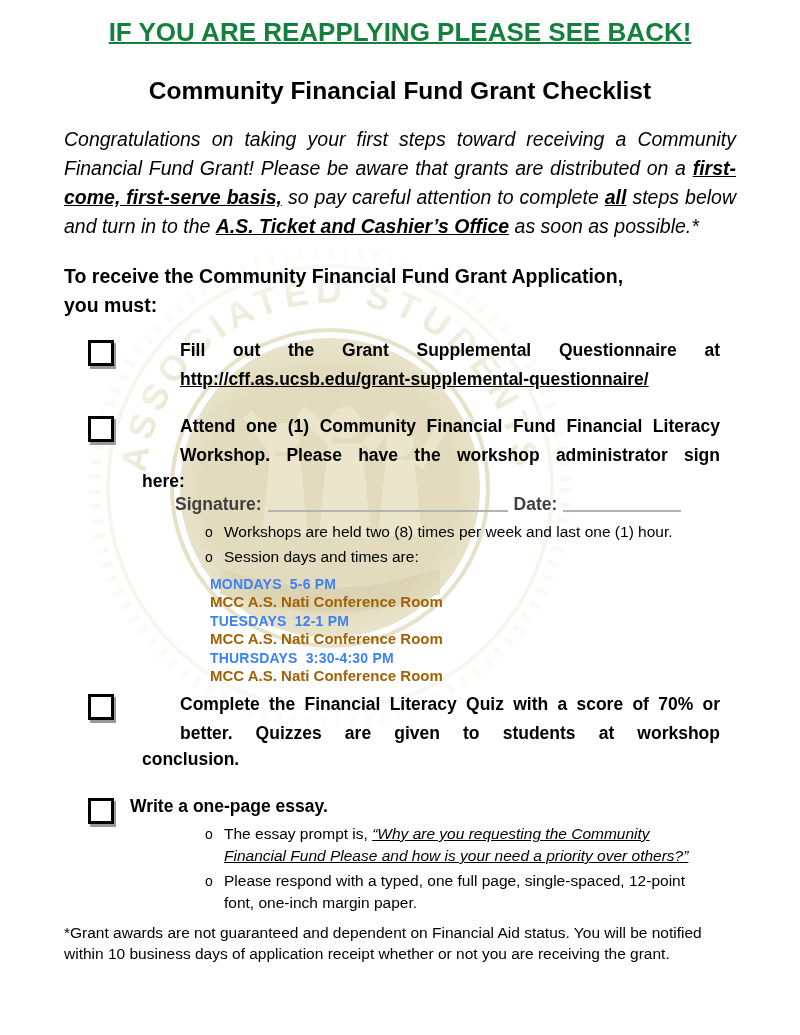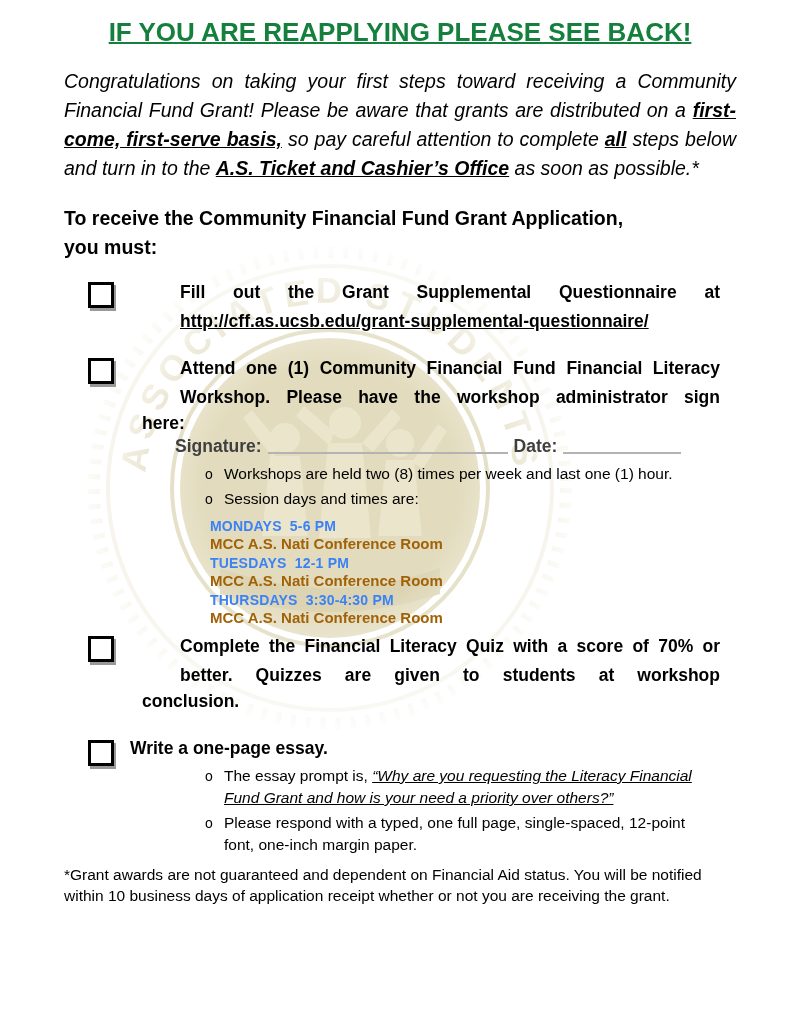--- a/index.html
+++ b/index.html
@@ -128,20 +128,21 @@
       <path d="M344 224 l26 -38 9 7 -24 38 z"></path>
     </g>
     <path d="M152 330 q110 40 220 0 l0 26 q-110 36 -220 0 z" fill="#c4b77e"></path>
   </svg>
   <div class="watermark-fade"></div>
 
   <div class="content">
 
     <div class="banner">IF YOU ARE REAPPLYING PLEASE SEE BACK!</div>
 
+    <div class="title">Community Financial Fund Grant Checklist</div>
 
     <p class="intro"><span>Congratulations on taking your first steps toward receiving a Community Financial Fund Grant! Please be aware that grants are distributed on a </span><span class="bu">first-come, first-serve basis,</span><span> so pay careful attention to complete </span><span class="bu">all</span><span> steps below and turn in to the </span><span class="bu">A.S. Ticket and Cashier’s Office</span><span> as soon as possible.*</span></p>
 
     <div class="req-heading">
       <div>To receive the Community Financial Fund Grant Application,</div>
       <div>you must:</div>
     </div>
 
     <div class="check-item mt-item1">
       <span class="checkbox"></span>
@@ -191,21 +192,21 @@
       <div class="item-text">Complete the Financial Literacy Quiz with a score of 70% or better. Quizzes are given to students at workshop</div>
       <div class="outdent">conclusion.</div>
     </div>
 
     <div class="check-item mt-item4">
       <span class="checkbox"></span>
       <div class="item4-title">Write a one-page essay.</div>
 
       <div class="sub-bullet mt-bullets">
         <span class="marker">o</span>
-        <span>The essay prompt is, </span><span class="quote">“Why are you requesting the Literacy Financial Fund Grant and how is your need a priority over others?”</span>
+        <span>The essay prompt is, </span><span class="quote">“Why are you requesting the Community Financial Fund Please and how is your need a priority over others?”</span>
       </div>
       <div class="sub-bullet">
         <span class="marker">o</span>
         <span>Please respond with a typed, one full page, single-spaced, 12-point font, one-inch margin paper.</span>
       </div>
     </div>
 
     <div class="footnote">*Grant awards are not guaranteed and dependent on Financial Aid status. You will be notified within 10 business days of application receipt whether or not you are receiving the grant.</div>
 
   </div>

